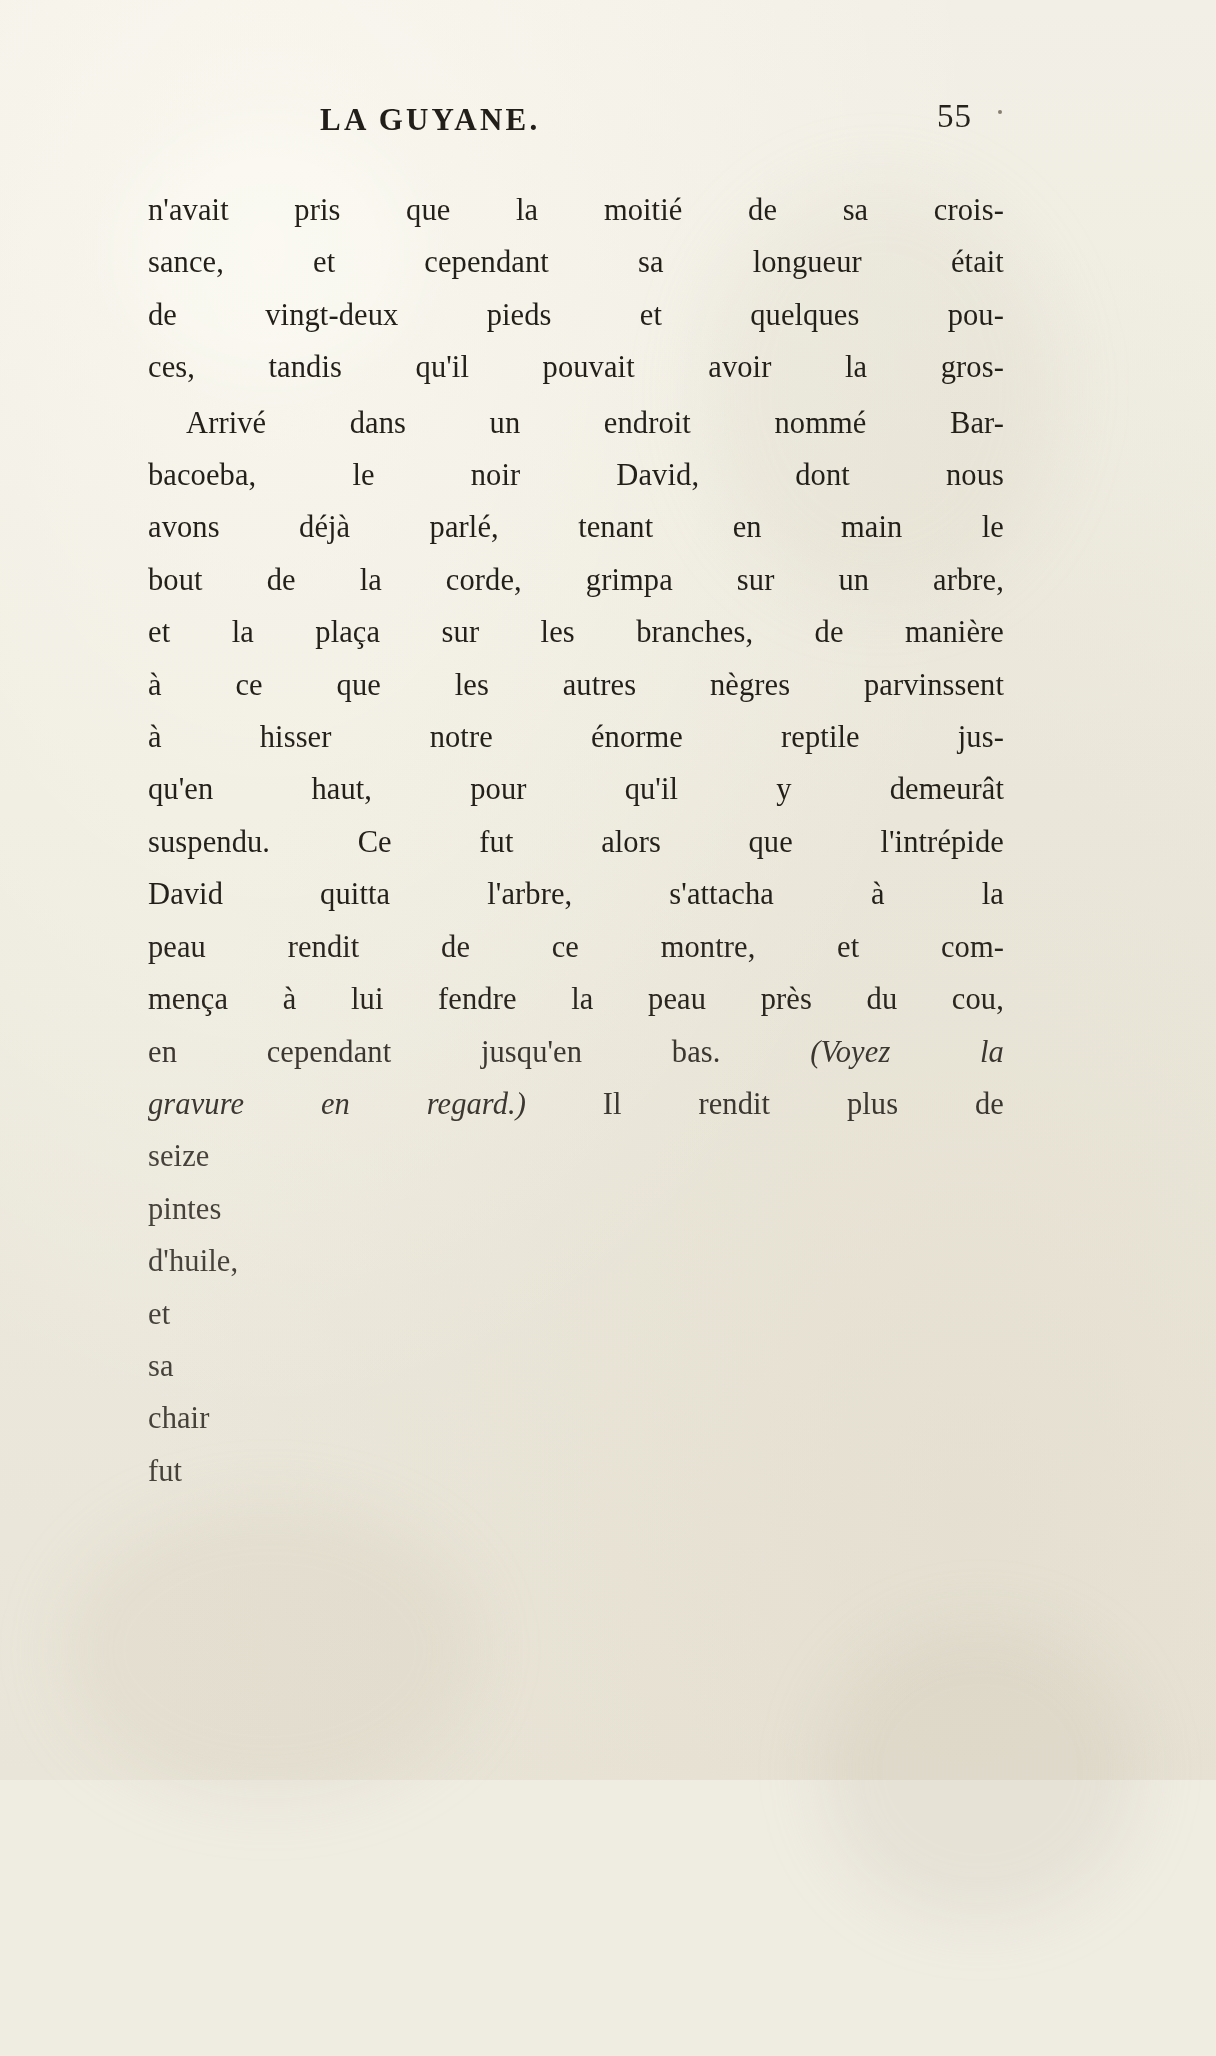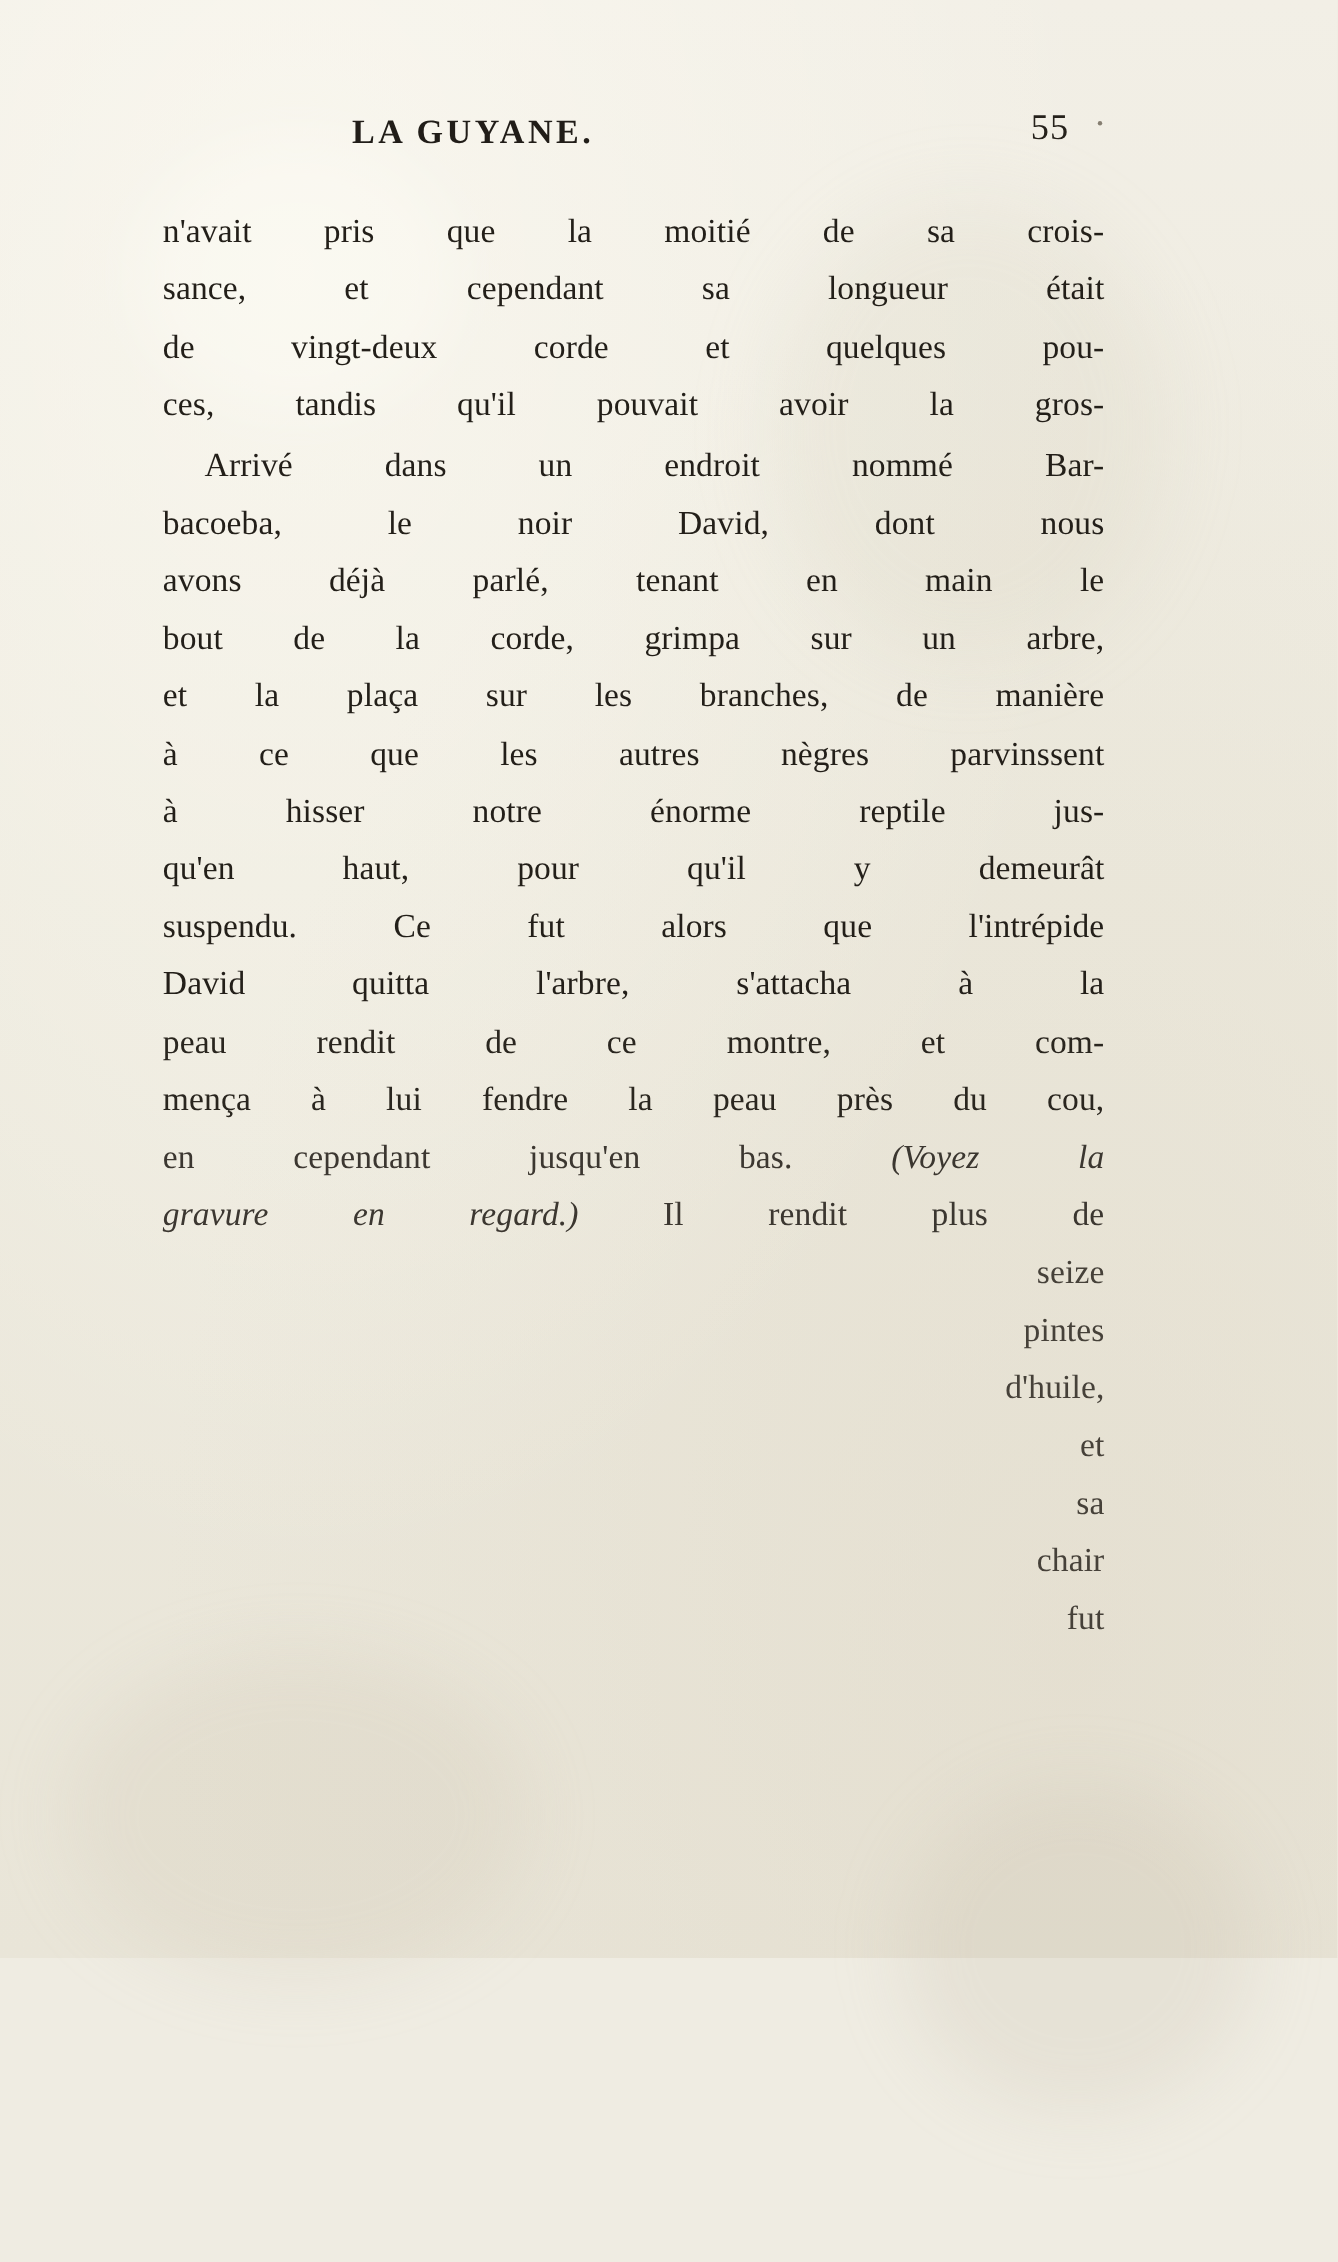--- a/index.html
+++ b/index.html
@@ -84,21 +84,20 @@
   .para {
     margin: 0;
   }
   .para + .para {
     margin-top: 3px;
   }
   .line {
     display: block;
     white-space: nowrap;
     letter-spacing: 0.1px;
-    text-align: right;
   }
   
   .line.j {
     display: flex;
     justify-content: space-between;
   }
   .line.j > span { display: inline-block; }
   .line.indent { padding-left: 38px; }
   .ital { font-style: italic; }
 
@@ -141,21 +140,21 @@
           <span>sance,</span>
           <span>et</span>
           <span>cependant</span>
           <span>sa</span>
           <span>longueur</span>
           <span>était</span>
         </span>
         <span class="line j">
           <span>de</span>
           <span>vingt-deux</span>
-          <span>corde</span>
+          <span>pieds</span>
           <span>et</span>
           <span>quelques</span>
           <span>pou-</span>
         </span>
         <span class="line j">
           <span>ces,</span>
           <span>tandis</span>
           <span>qu'il</span>
           <span>pouvait</span>
           <span>avoir</span>

